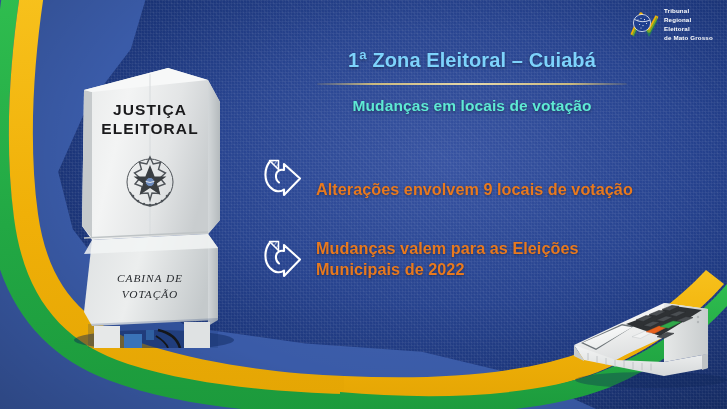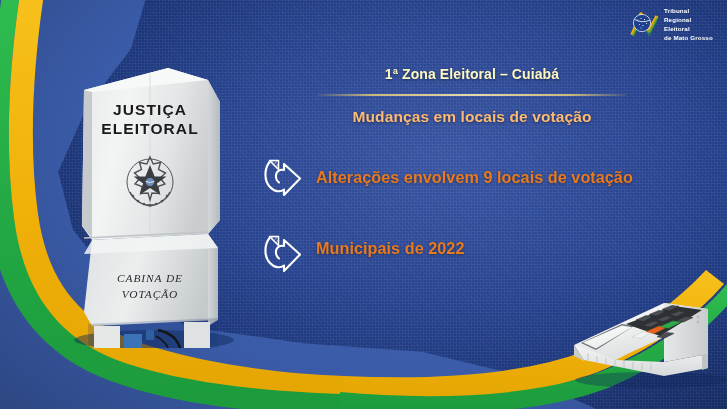--- a/index.html
+++ b/index.html
@@ -72,49 +72,48 @@
     white-space:nowrap;
   }
 
   
   #heading-block {
     position:absolute;
     left:232px; top:48px; width:480px;
     text-align:center;
   }
   #title-main {
-    color:#fef9c3;
-    font-size:14px;
+    color:#7dd3fc;
+    font-size:20px;
     font-weight:bold;
     letter-spacing:.1px;
     text-shadow:0 1px 3px rgba(0,0,0,.45);
     line-height:1.25;
-    margin-top:18px;
   }
   #title-divider {
     width:310px;
     height:2px;
     margin:10px auto 0 auto;
     background:linear-gradient(90deg, rgba(150,130,80,.15) 0%, #c9b87e 18%, #e6d9ac 50%, #c9b87e 82%, rgba(150,130,80,.15) 100%);
     border-radius:1px;
   }
   #title-sub {
     margin-top:12px;
-    color:#fdba74;
+    color:#5eead4;
     font-size:15.5px;
     font-weight:bold;
     letter-spacing:.1px;
     text-shadow:0 1px 3px rgba(0,0,0,.45);
   }
 
   
   .bullet {
     position:absolute;
     display:flex;
-    align-items:flex-start;
+    align-items:flex-end;
     gap:11px;
   }
   #bullet-0 { left:259px; top:158px; width:452px; }
   #bullet-1 { left:259px; top:234px; width:452px; }
 
   .bullet-icon { flex:0 0 auto; width:46px; height:46px; margin-top:-4px; }
   .bullet-text {
     color:#e8791e;
     font-size:16.2px;
     font-weight:bold;
@@ -329,20 +328,21 @@
       <path d="M10.5,6.5 L19.5,6.5 L19.5,15.5 Z" fill="url(#hatch1)" opacity=".95"></path>
       <path d="M10.5,6.5 L19.5,6.5 L19.5,15.5 Z" fill="none" stroke="#ffffff" stroke-width="1.5" stroke-linejoin="round"></path>
       <path d="M10.5,8
                C 5,15 5,27 11,33
                C 16,38.5 22,38 25,35.5
                L 25,41 L 41,24.5 L 25,10 L 25,16
                C 21,15 17.5,17 17,21
                C 16.6,24.5 18,27 20,28.5" fill="none" stroke="#ffffff" stroke-width="2.1" stroke-linejoin="round" stroke-linecap="round"></path>
     </svg>
     <div class="bullet-text nosel">
+      <div>Mudanças valem para as Eleições</div>
       <div>Municipais de 2022</div>
     </div>
   </div>
 
   <svg id="urna" viewBox="0 0 175 100">
     <defs>
       <linearGradient id="urnaTop" x1="0" y1="0" x2="0.4" y2="1">
         <stop offset="0%" stop-color="#fbfbfb"></stop>
         <stop offset="60%" stop-color="#eceded"></stop>
         <stop offset="100%" stop-color="#dcdedf"></stop>

